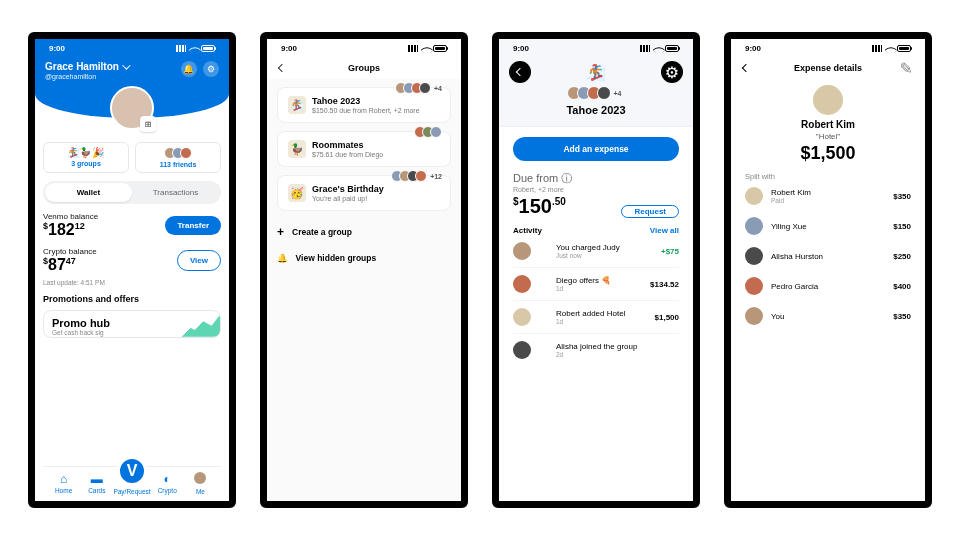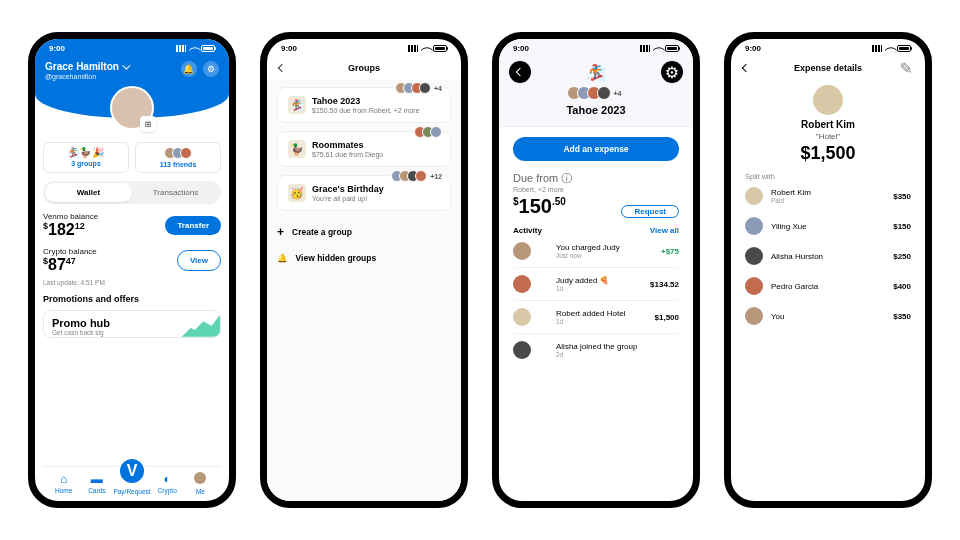--- a/index.html
+++ b/index.html
@@ -1,17 +1,17 @@
 <!DOCTYPE html>
 <html><head>
 <meta charset="utf-8">
 <style>
   *{box-sizing:border-box;margin:0;padding:0;font-family:-apple-system,Helvetica,Arial,sans-serif}
   body{background:#fff;width:960px;height:540px;display:flex;gap:24px;padding:32px 28px;align-items:flex-start}
-  .phone{width:210px;height:476px;border:7px solid #000;border-radius:30px;background:#fff;overflow:hidden;position:relative;display:flex;flex-direction:column}
+  .phone{width:210px;height:476px;border:7px solid #000;border-radius:6px;background:#fff;overflow:hidden;position:relative;display:flex;flex-direction:column}
   .statusbar{height:18px;display:flex;justify-content:space-between;align-items:center;padding:0 14px;font-size:8px;font-weight:600}
   .statusbar.blue{background:#0074de;color:#fff}
   .sicons{display:flex;gap:3px;align-items:center}
   .sicons span{display:inline-block}
   .bars{width:10px;height:7px;background:linear-gradient(to right,currentColor 0 2px,transparent 2px 3px,currentColor 3px 5px,transparent 5px 6px,currentColor 6px 8px,transparent 8px 9px,currentColor 9px 10px)}
   .wifi{width:9px;height:9px;border:1.2px solid currentColor;border-bottom:none;border-left:none;border-radius:0 9px 0 0;transform:rotate(-45deg) translateY(2px)}
   .batt{width:14px;height:7px;border:1px solid currentColor;border-radius:2px;position:relative}
   .batt:after{content:"";position:absolute;right:-2px;top:1.5px;width:1.5px;height:3px;background:currentColor;border-radius:0 1px 1px 0}
   .batt:before{content:"";position:absolute;inset:1px;background:currentColor;border-radius:1px}
 
@@ -309,21 +309,21 @@
         <div class="av c1"></div>
         <div class="txt">
           <div class="t1">You charged Judy</div>
           <div class="t2">Just now</div>
         </div>
         <div class="amt pos">+$75</div>
       </div>
     <div class="ai">
         <div class="av c3"></div>
         <div class="txt">
-          <div class="t1">Judy added 🍕</div>
+          <div class="t1">Diego offers 🍕</div>
           <div class="t2">1d</div>
         </div>
         <div class="amt">$134.52</div>
       </div>
     <div class="ai">
         <div class="av c6"></div>
         <div class="txt">
           <div class="t1">Robert added Hotel</div>
           <div class="t2">1d</div>
         </div>

